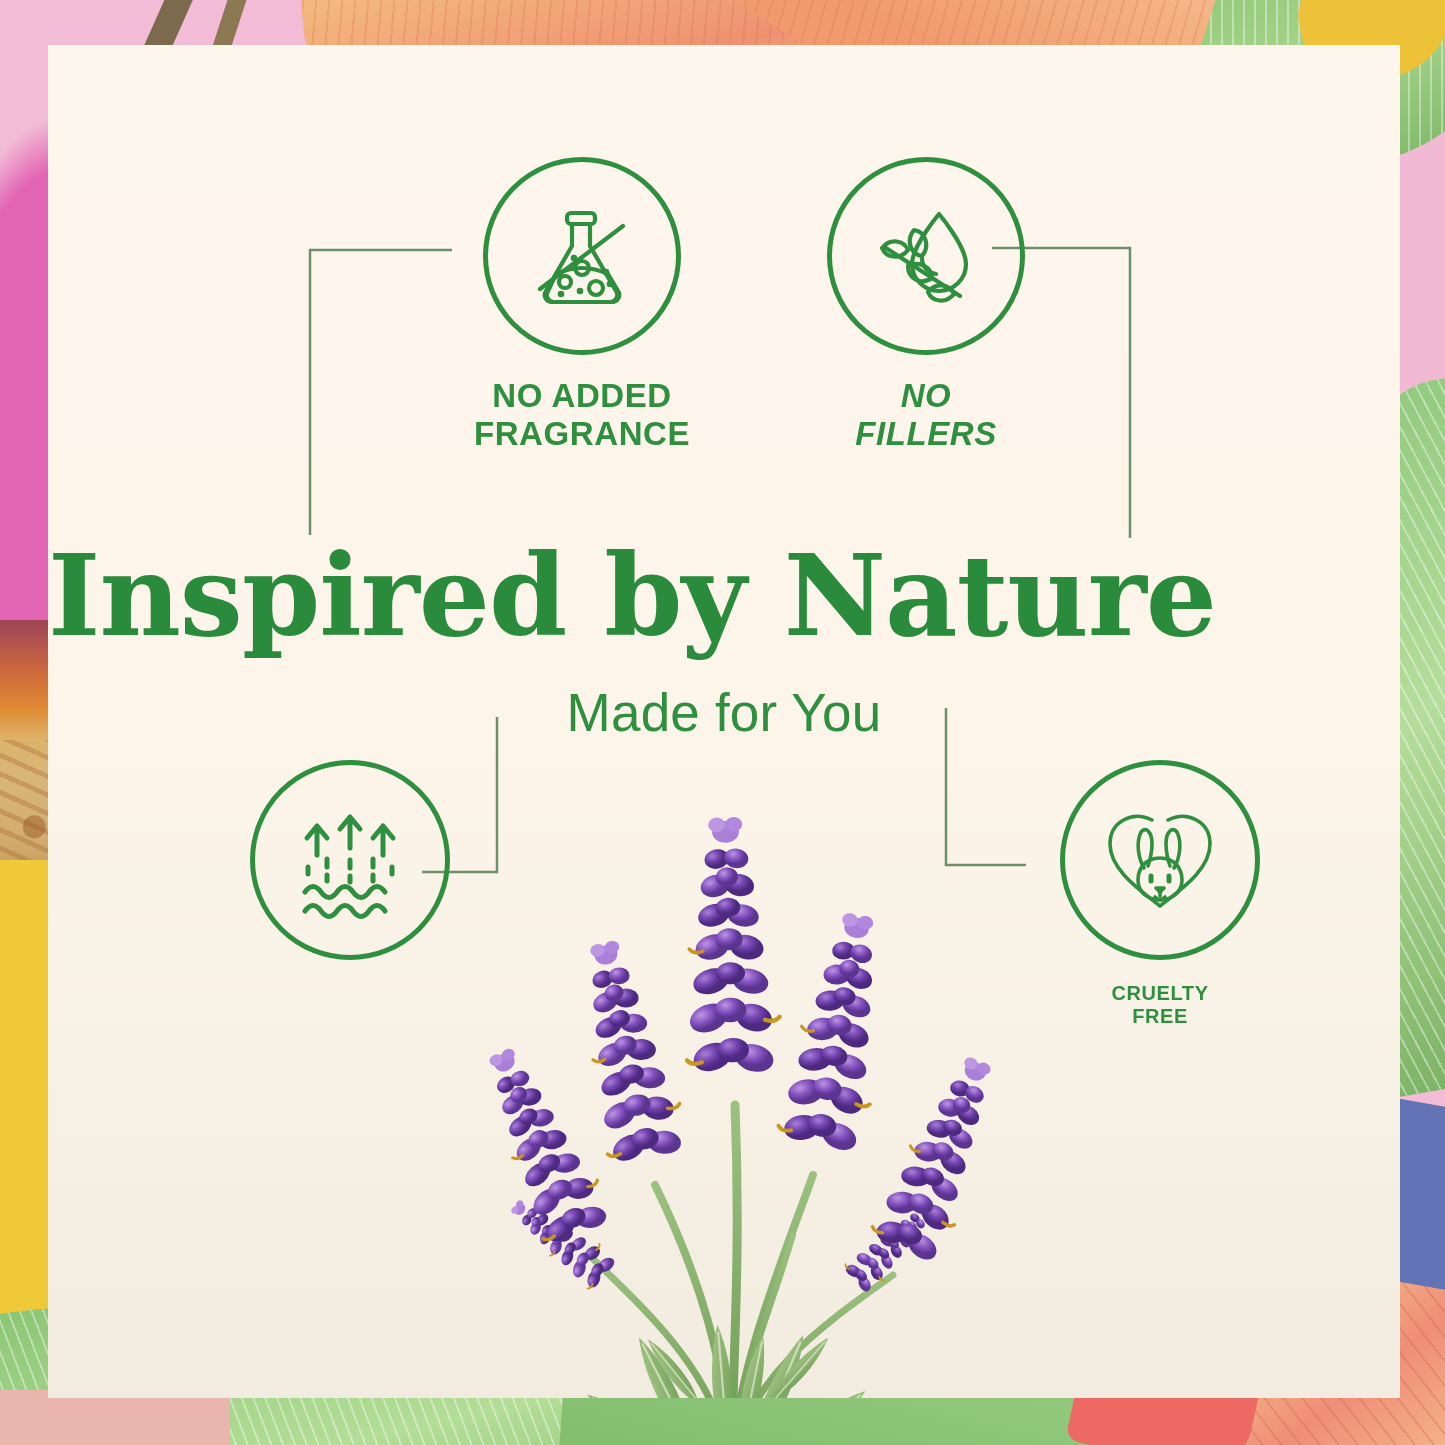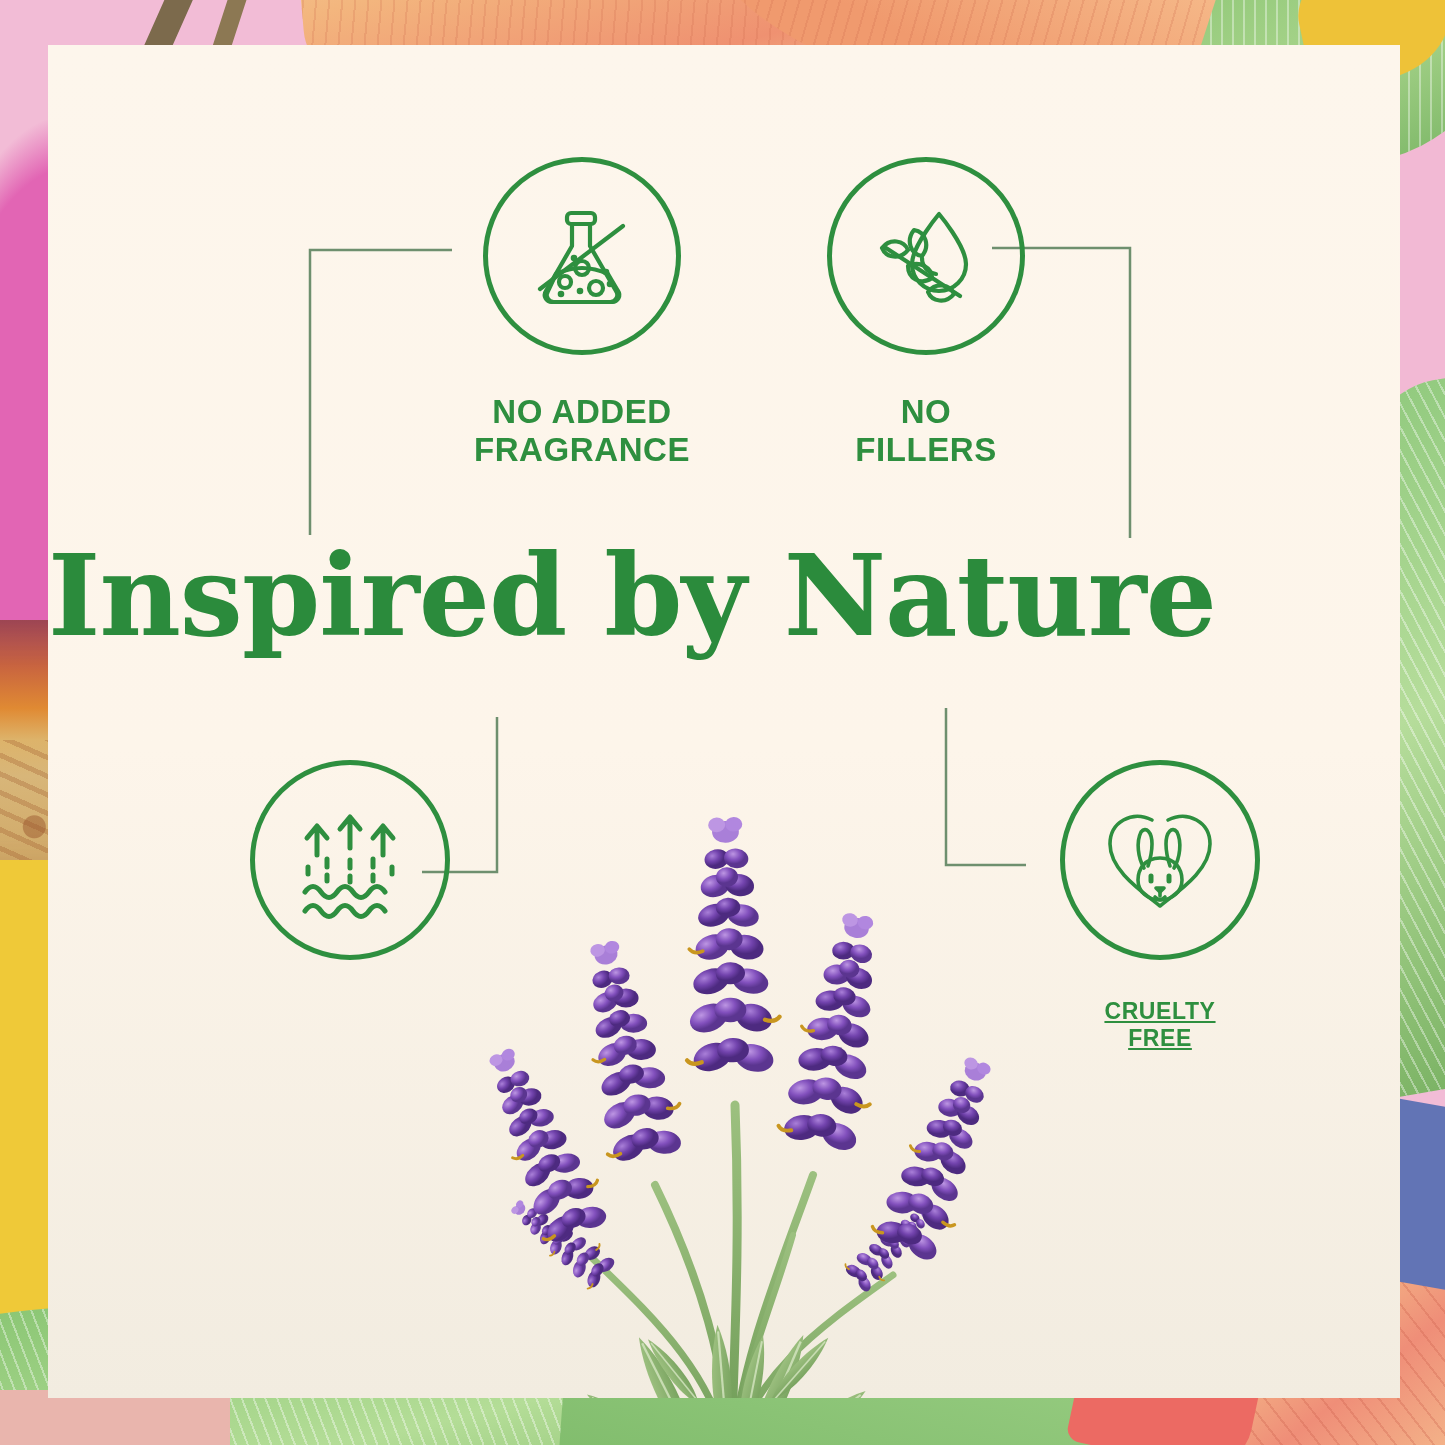--- a/index.html
+++ b/index.html
@@ -120,40 +120,40 @@
   .connectors{position:absolute;left:0;top:0;width:1352px;height:1353px;pointer-events:none;}
 
   
   .badge{position:absolute;text-align:center;}
   .circle{
     border:5px solid #2e8f3f;border-radius:50%;
     display:flex;align-items:center;justify-content:center;
     margin:0 auto;background:transparent;
   }
   .badge-label{
-    margin-top:38px;color:#2e8f3f;font-weight:bold;
+    margin-top:22px;color:#2e8f3f;font-weight:bold;
     letter-spacing:.6px;line-height:1.16;white-space:pre-line;
   }
 
   
   .badge-fragrance{left:404px;top:112px;width:260px;}
   .badge-fragrance .circle{width:188px;height:188px;}
   .badge-fragrance .badge-label{font-size:33px;}
 
-  .badge-fillers{left:748px;top:112px;width:260px;}
+  .badge-fillers{left:748px;top:112px;width:260px;font-style:italic;}
   .badge-fillers .circle{width:188px;height:188px;}
   .badge-fillers .badge-label{font-size:33px;}
 
   .badge-steam{left:172px;top:715px;width:260px;}
   .badge-steam .circle{width:190px;height:190px;}
   .badge-steam .badge-label{font-size:32px;}
 
   .badge-cruelty{left:982px;top:715px;width:260px;}
   .badge-cruelty .circle{width:190px;height:190px;}
-  .badge-cruelty .badge-label{font-size:23px;text-decoration:underline;}
+  .badge-cruelty .badge-label{font-size:20px;}
 
   
   .headline{
     position:absolute;left:0;right:0;top:495px;text-align:left;
     color:#2b8b3c;font-family:"DejaVu Serif","Liberation Serif",serif;
     font-weight:bold;font-size:112px;letter-spacing:-1px;line-height:1;
   }
   .subhead{
     position:absolute;left:0;right:0;top:637px;text-align:center;
     color:#2e8f3f;font-size:53px;font-weight:normal;letter-spacing:.2px;
@@ -291,20 +291,21 @@
             <path d="M64 96 L64 100"></path>
             <path d="M59 101 q5 5 10 0"></path>
           </g>
         </svg>
       </div>
       <div class="badge-label">CRUELTY
 FREE</div>
     </div>
 
     <div class="headline">Inspired by Nature</div>
+    <div class="subhead">Made for You</div>
 
     <svg class="lavender" viewBox="0 0 580 690">
       <defs>
         <linearGradient id="stemG" x1="0" y1="0" x2="0" y2="1">
           <stop offset="0" stop-color="#9cc07f"></stop>
           <stop offset="1" stop-color="#6d9a55"></stop>
         </linearGradient>
         <linearGradient id="leafG" x1="0" y1="0" x2="1" y2="1">
           <stop offset="0" stop-color="#a8c98a"></stop>
           <stop offset="1" stop-color="#6d9a55"></stop>

